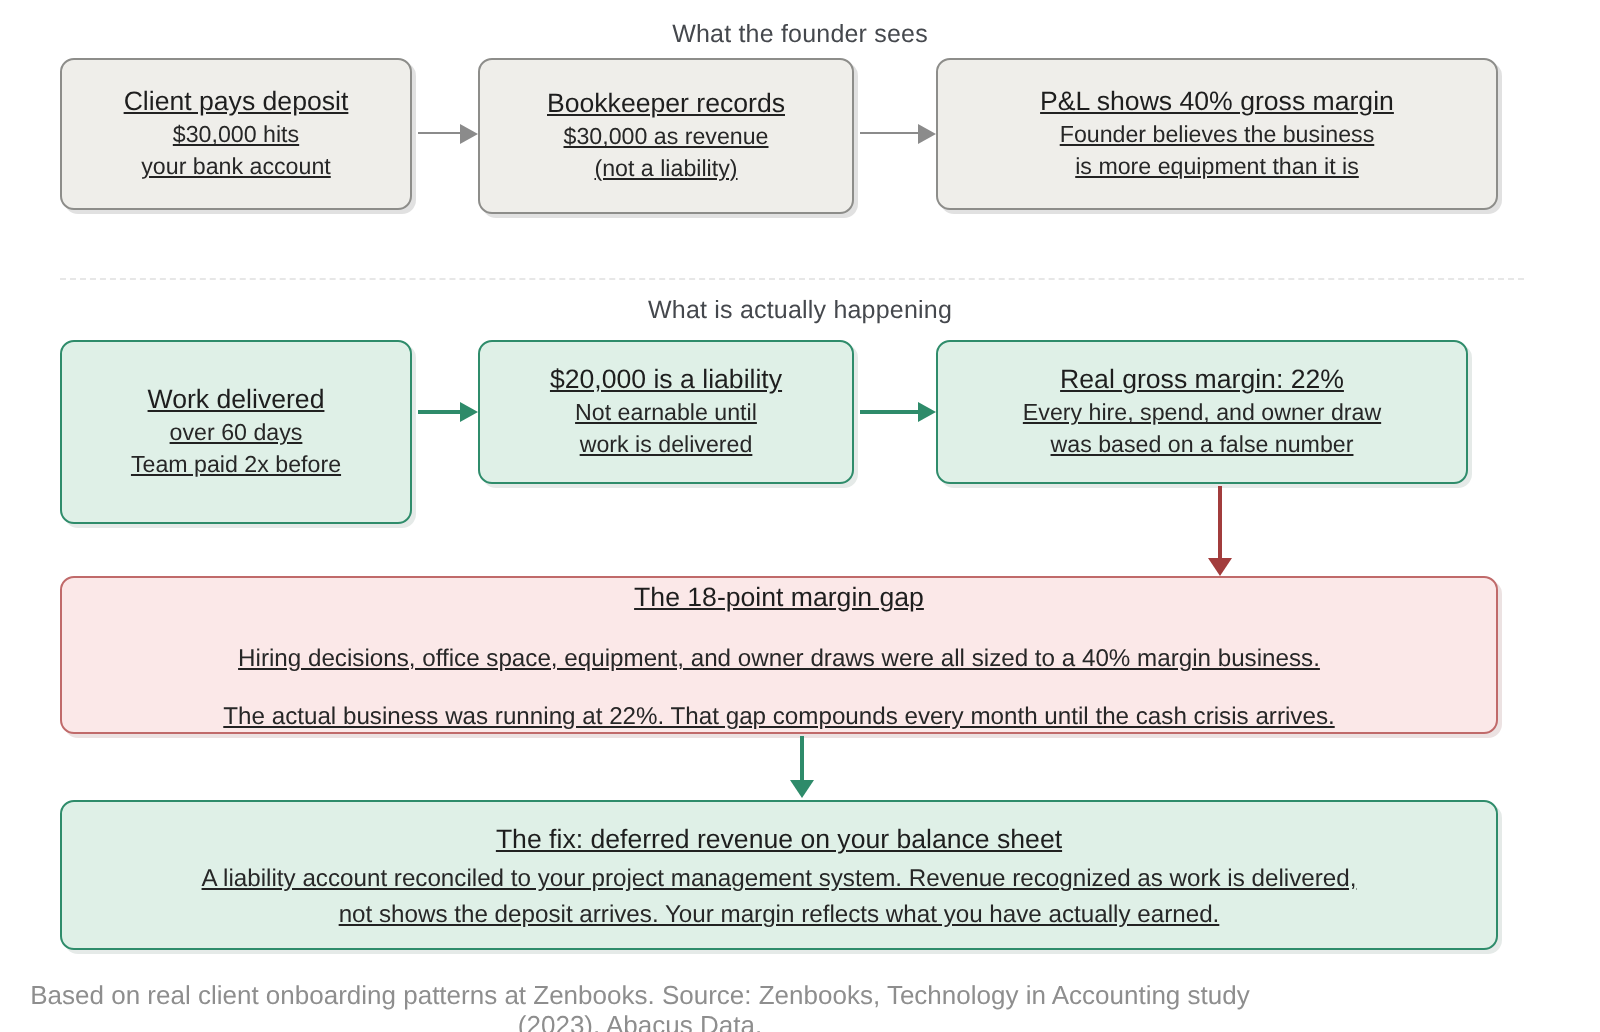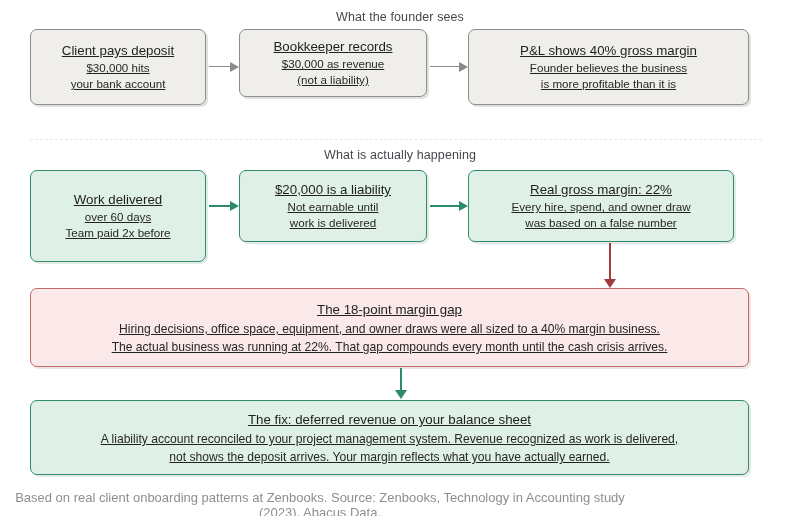--- a/index.html
+++ b/index.html
@@ -85,31 +85,31 @@
   }
   
   .box.pink {
     background: #fbe8e8;
     border: 1.3px solid #c06a6a;
     box-shadow: 2px 2px 0 rgba(160,110,110,0.20);
   }
 
   
   #box-deposit     { left: 30px;  top: 29px;  width: 176px; height: 76px; }
-  #box-bookkeeper  { left: 239px; top: 29px;  width: 188px; height: 68px; }
+  #box-bookkeeper  { left: 239px; top: 29px;  width: 188px; height: 78px; }
   #box-pl          { left: 468px; top: 29px;  width: 281px; height: 76px; }
 
   
   #box-work        { left: 30px;  top: 170px; width: 176px; height: 92px; }
   #box-liability   { left: 239px; top: 170px; width: 188px; height: 72px; }
   #box-realmargin  { left: 468px; top: 170px; width: 266px; height: 72px; }
 
   
   #box-gap {
-    left: 30px; top: 288px; width: 719px; height: 79px;
+    left: 30px; top: 288px; width: 719px; height: 79px; gap: 11px;
   }
   #box-fix {
     left: 30px; top: 400px; width: 719px; height: 75px;
   }
   #box-gap .hd, #box-fix .hd { font-size: 13.3px; line-height: 21px; }
   #box-gap .ln, #box-fix .ln { font-size: 12.1px; line-height: 18px; }
 
   
   .arrow { position: absolute; }
 
@@ -209,21 +209,21 @@
   </div>
 
   <div class="arrow h-arrow gray" id="arrow-2">
     <span class="shaft"></span>
     <span class="head"></span>
   </div>
 
   <div class="box beige" id="box-pl">
     <div class="hd">P&amp;L shows 40% gross margin</div>
     <div class="ln">Founder believes the business</div>
-    <div class="ln">is more profitable than it is</div>
+    <div class="ln">is more equipment than it is</div>
   </div>
 
   <div class="divider"></div>
 
   <div class="section-title" id="title-actual">What is actually happening</div>
 
   <div class="box mint" id="box-work">
     <div class="hd">Work delivered</div>
     <div class="ln">over 60 days</div>
     <div class="ln">Team paid 2x before</div>

